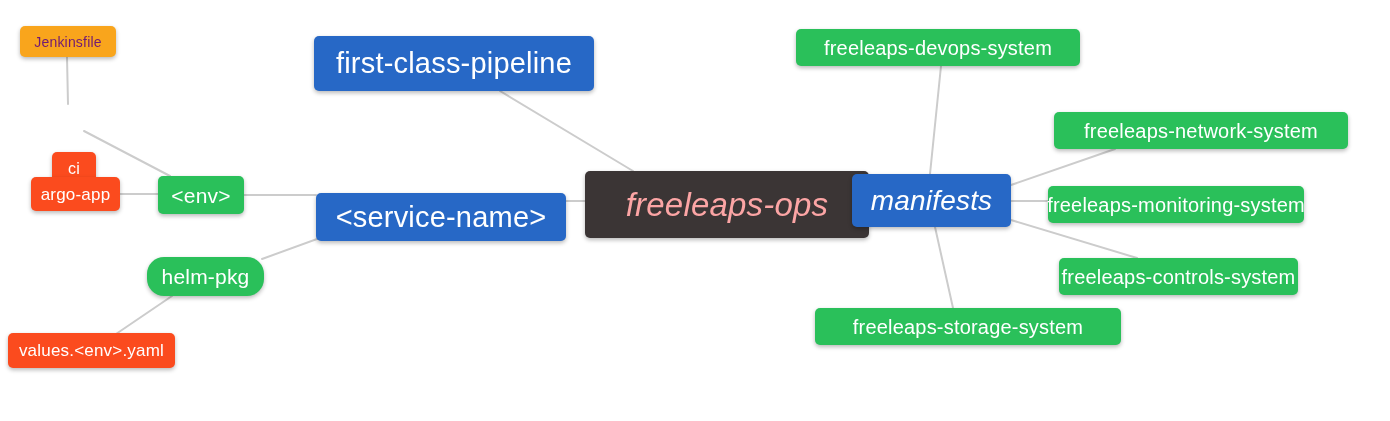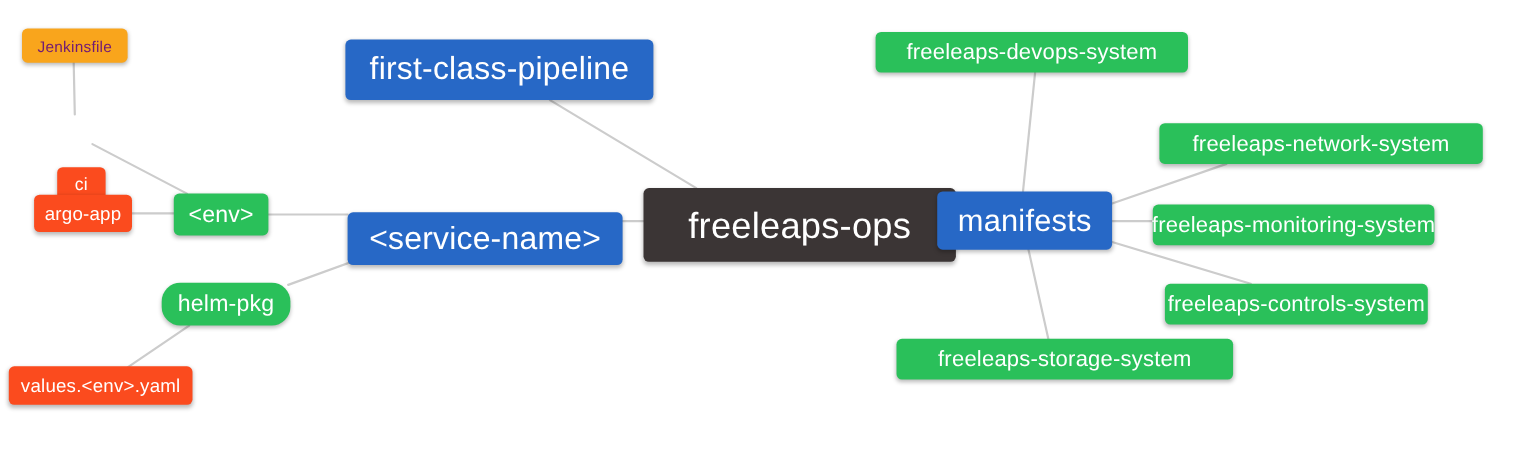--- a/index.html
+++ b/index.html
@@ -73,24 +73,24 @@
       </div>
       <div class="node" style="left: 158px; top: 176px; width: 86px; height: 38px; background: rgb(42, 192, 90); font-size: 21px; color: rgb(255, 255, 255);">
         <span class="node-label">&lt;env&gt;</span>
       </div>
       <div class="node" style="left: 316px; top: 171px; width: 250px; height: 48px; background: rgb(39, 104, 198); font-size: 29px; color: rgb(255, 255, 255); margin-top: 22px;">
         <span class="node-label">&lt;service-name&gt;</span>
       </div>
       <div class="node" style="left: 314px; top: 36px; width: 280px; height: 55px; background: rgb(39, 104, 198); font-size: 29px; color: rgb(255, 255, 255);">
         <span class="node-label">first-class-pipeline</span>
       </div>
-      <div class="node" style="left: 585px; top: 171px; width: 284px; height: 67px; background: rgb(59, 53, 53); font-size: 33px; color: #ffffff;">
+      <div class="node" style="left: 585px; top: 171px; width: 284px; height: 67px; background: rgb(59, 53, 53); font-size: 33px; color: #fca5a5; font-style: italic;">
         <span class="node-label">freeleaps-ops</span>
       </div>
-      <div class="node" style="left: 852px; top: 174px; width: 159px; height: 53px; background: rgb(39, 104, 198); font-size: 28px; color: rgb(255, 255, 255);">
+      <div class="node" style="left: 852px; top: 174px; width: 159px; height: 53px; background: rgb(39, 104, 198); font-size: 28px; color: rgb(255, 255, 255); font-style: italic;">
         <span class="node-label">manifests</span>
       </div>
       <div class="node" style="left: 796px; top: 29px; width: 284px; height: 37px; background: rgb(42, 192, 90); font-size: 20px; color: rgb(255, 255, 255);">
         <span class="node-label">freeleaps-devops-system</span>
       </div>
       <div class="node" style="left: 1054px; top: 112px; width: 294px; height: 37px; background: rgb(42, 192, 90); font-size: 20px; color: rgb(255, 255, 255);">
         <span class="node-label">freeleaps-network-system</span>
       </div>
       <div class="node" style="left: 1048px; top: 186px; width: 256px; height: 37px; background: rgb(42, 192, 90); font-size: 20px; color: rgb(255, 255, 255);">
         <span class="node-label">freeleaps-monitoring-system</span>

